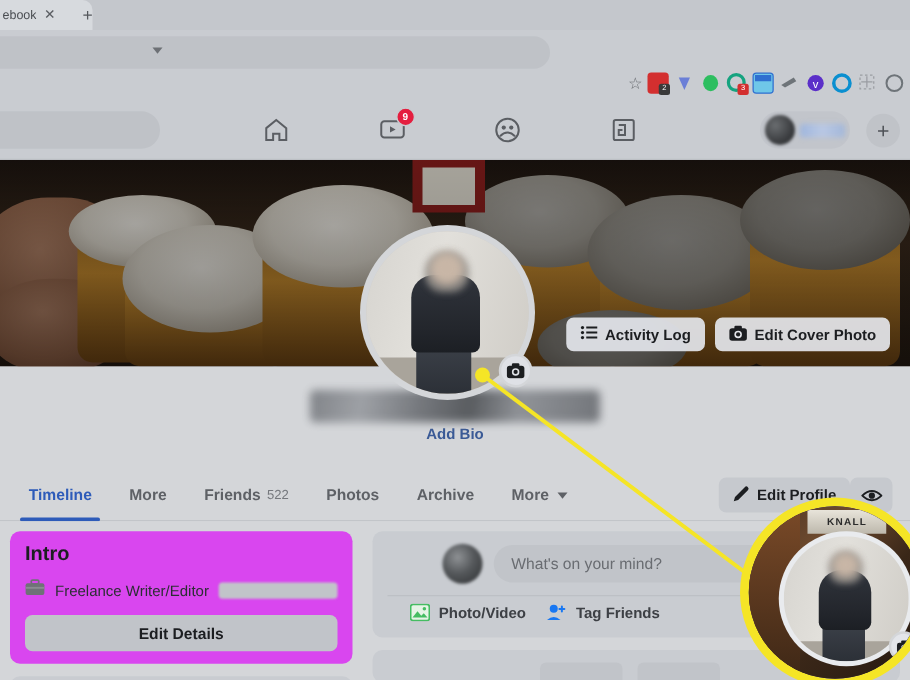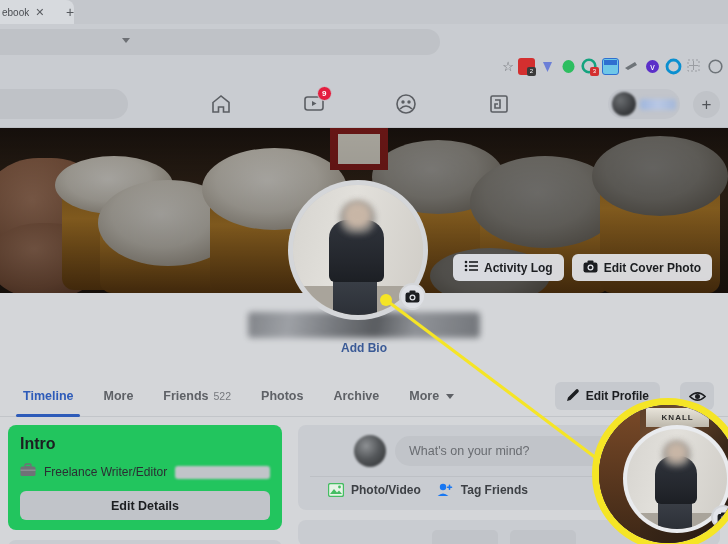--- a/index.html
+++ b/index.html
@@ -107,30 +107,30 @@
      border-bottom:1px solid #c2c5c9; }
   .tabs { position:absolute; left:8px; top:0; height:42px; display:flex; align-items:center; gap:0px; }
   .ptab { height:42px; padding:0 15px; display:flex; align-items:center; gap:5px;
      font-size:12.5px; font-weight:bold; color:#5e6166; cursor:pointer; position:relative;}
   .ptab.active { color:#2d5bb9; }
   .ptab.active::after { content:""; position:absolute; left:8px; right:8px; bottom:0; height:3px;
      background:#2d5bb9; border-radius:2px;}
   .ptab .cnt { font-size:10.5px; font-weight:normal; color:#75787d; }
   .caret-dn { width:0;height:0;border-left:4px solid transparent;border-right:4px solid transparent;
      border-top:5px solid #5e6166; margin-left:2px;}
-  .tabbar-actions { position:absolute; right:14px; top:7px; display:flex; gap:20px; align-items:center; }
+  .tabbar-actions { position:absolute; right:14px; top:7px; display:flex; gap:0; align-items:center; }
   .tb-btn { height:28px; background:#c6c9ce; border-radius:6px; display:flex; align-items:center; gap:6px;
      padding:0 11px; font-size:12px; font-weight:bold; color:#1c1e21; cursor:pointer;}
   .tb-icon-btn { width:34px; height:28px; background:#c6c9ce; border-radius:6px;
      display:flex;align-items:center;justify-content:center; cursor:pointer;}
 
   
   .content { position:absolute; left:0; top:417px; width:728px; height:127px; background:#d4d6d9; }
   .col-left { position:absolute; left:8px; top:8px; width:274px; }
-  .card { background:#22c55e; border-radius:8px; padding:10px 12px; }
+  .card { background:#d946ef; border-radius:8px; padding:10px 12px; }
   .card-title { font-size:16px; font-weight:bold; color:#1c1e21; }
   .intro-row { display:flex; align-items:center; gap:8px; margin-top:10px; }
   .intro-row .txt { font-size:12px; color:#2b2e33; white-space:nowrap; }
   .intro-redact { flex:1; height:13px; background:#c1c4c9; border-radius:3px; filter:blur(1px); }
   .edit-details { margin-top:10px; height:29px; background:#c1c4c9; border-radius:6px;
      display:flex;align-items:center;justify-content:center; font-size:12.5px; font-weight:bold; color:#1c1e21; cursor:pointer;}
   .card2 { margin-top:10px; height:28px; background:#c9ccd1; border-radius:8px; }
 
   .col-right { position:absolute; left:298px; top:8px; width:422px; }
   .composer { background:#c9ccd1; border-radius:8px; padding:10px 12px; }

